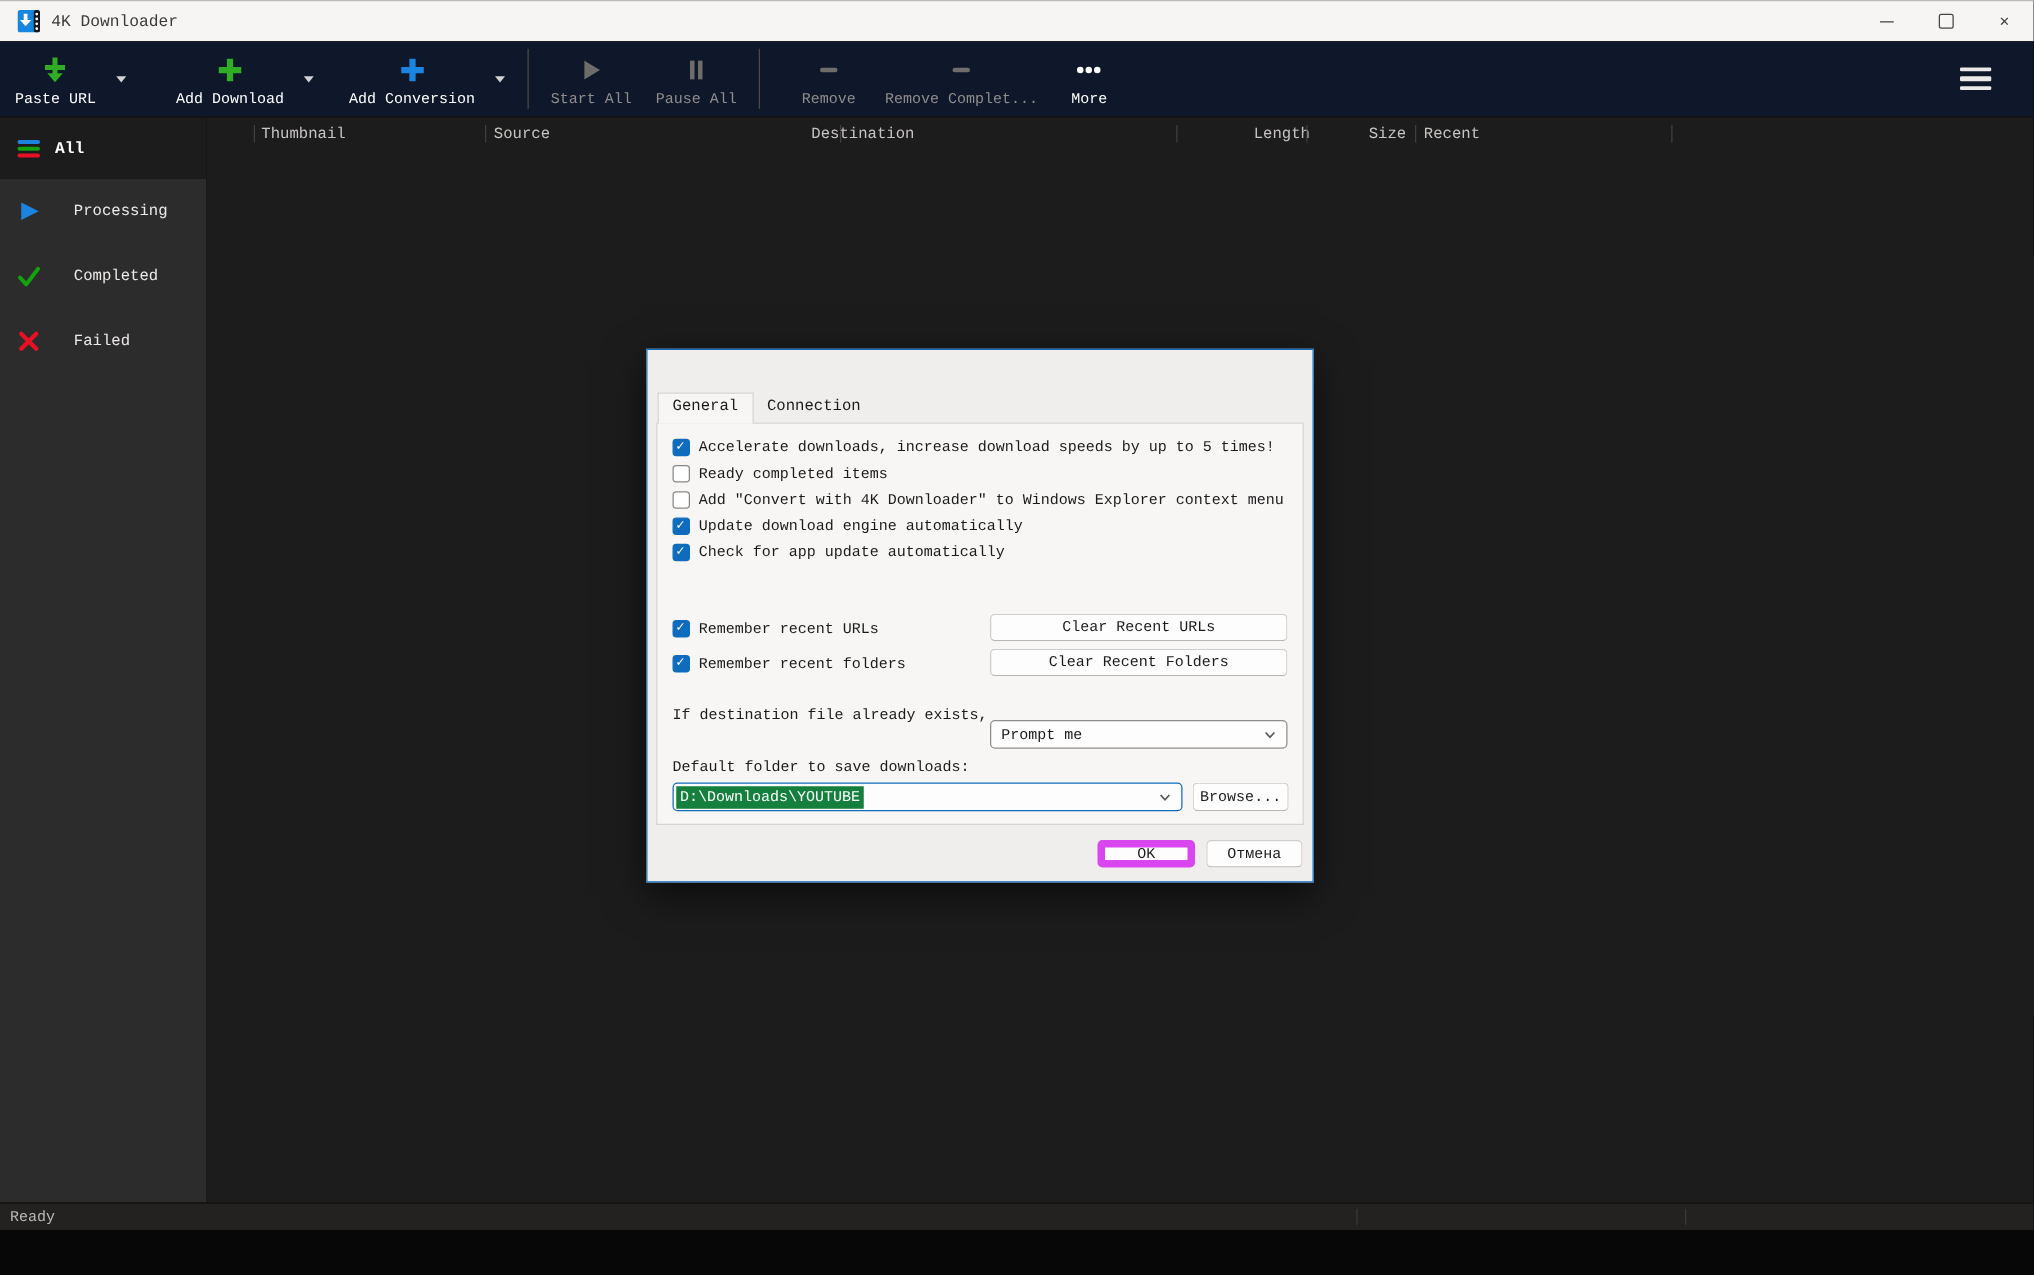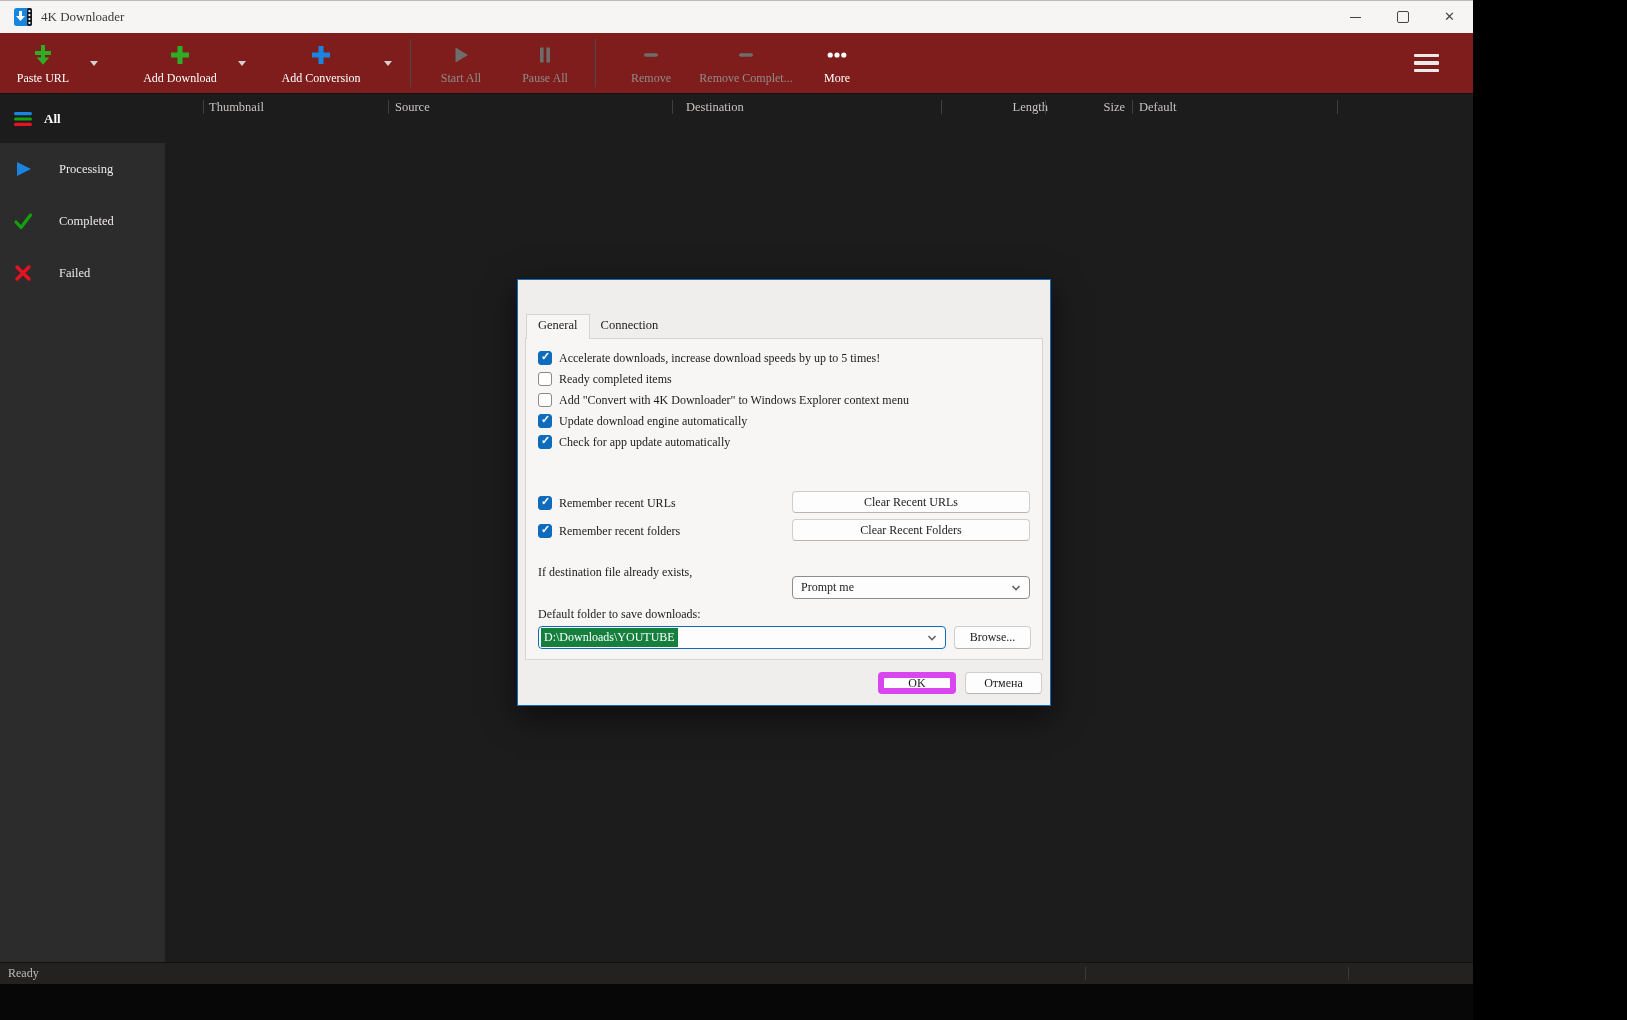--- a/index.html
+++ b/index.html
@@ -1,31 +1,31 @@
 <!DOCTYPE html>
 <html><head>
 <meta charset="utf-8">
 <style>
   html,body{margin:0;padding:0;background:#000;}
-  .stage{position:relative;width:1436px;height:1020px;overflow:hidden;
-         font-family:Liberation Serif, serif;padding-left:37px; -webkit-font-smoothing:antialiased;}
+  .stage{position:relative;width:1627px;height:1020px;overflow:hidden;
+         font-family:Liberation Mono, monospace; -webkit-font-smoothing:antialiased;}
 
   
   .titlebar{position:absolute;left:0;top:0;right:0;height:33px;background:#f6f5f4;
             border-top:1px solid #bdbbb9;box-sizing:border-box;display:flex;align-items:center;}
   .app-icon{width:18px;height:18px;margin-left:14px;flex:none;}
   .titlebar .title{margin-left:9px;font-size:13px;color:#3b3a39;}
   .win-controls{margin-left:auto;display:flex;height:100%;}
   .win-btn{width:47px;height:100%;display:flex;align-items:center;justify-content:center;color:#444;}
   .glyph-min{width:11px;height:1px;background:#444;display:block;}
   .glyph-max{width:10px;height:10px;border:1px solid #444;border-radius:2px;display:block;}
   .glyph-close::before{content:"\2715";font-size:13px;color:#444;}
 
   
-  .toolbar{position:absolute;left:0;top:33px;right:0;height:61px;background:#7f1d1d;
+  .toolbar{position:absolute;left:0;top:33px;right:0;height:61px;background:#0f172a;
            display:flex;align-items:stretch;border-bottom:1px solid #141313;box-sizing:border-box;}
   .tb-btn{display:flex;flex-direction:column;align-items:center;justify-content:flex-end;
           gap:4px;padding:7px 6px 7px;box-sizing:border-box;}
   .tb-label{font-size:12px;color:#fff;white-space:nowrap;}
   .tb-btn.disabled .tb-label{color:#8f8d8b;}
   .tb-icon{height:24px;display:flex;align-items:center;}
   .tb-caret{display:flex;align-items:center;padding:0 10px;}
   .caret{width:0;height:0;border-left:4.5px solid transparent;border-right:4.5px solid transparent;
          border-top:5px solid #d4d2d0;}
   .tb-sep{width:1px;background:#4c4a49;margin:6px 8px;}
@@ -215,27 +215,27 @@
   </div>
 
   <div class="content"></div>
 
   <div class="grid-header">
     <span class="col-sep" style="left:203px"></span>
     <span class="col-label" style="left:209px">Thumbnail</span>
     <span class="col-sep" style="left:388px"></span>
     <span class="col-label" style="left:395px">Source</span>
     <span class="col-sep" style="left:672px"></span>
-    <span class="col-label" style="left:686px">Destination</span>
+    <span class="col-label" style="left:649px">Destination</span>
     <span class="col-sep" style="left:941px"></span>
     <span class="col-label" style="left:968px;width:80px;text-align:right">Length</span>
     <span class="col-sep" style="left:1045px"></span>
     <span class="col-label" style="left:1045px;width:80px;text-align:right">Size</span>
     <span class="col-sep" style="left:1132px"></span>
-    <span class="col-label" style="left:1139px">Default</span>
+    <span class="col-label" style="left:1139px">Recent</span>
     <span class="col-sep" style="left:1337px"></span>
   </div>
 
   <div class="sidebar-all">
     <span class="side-icon">
       <svg viewBox="0 0 20 18" width="20" height="18">
         <rect x="1" y="2" width="18" height="3.2" rx="1.6" fill="#1b84e0"></rect>
         <rect x="1" y="7.4" width="18" height="3.2" rx="1.6" fill="#13a10e"></rect>
         <rect x="1" y="12.8" width="18" height="3.2" rx="1.6" fill="#e81123"></rect>
       </svg>

